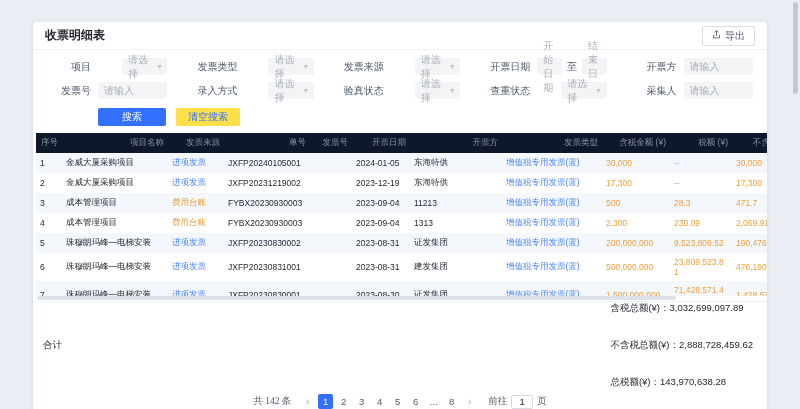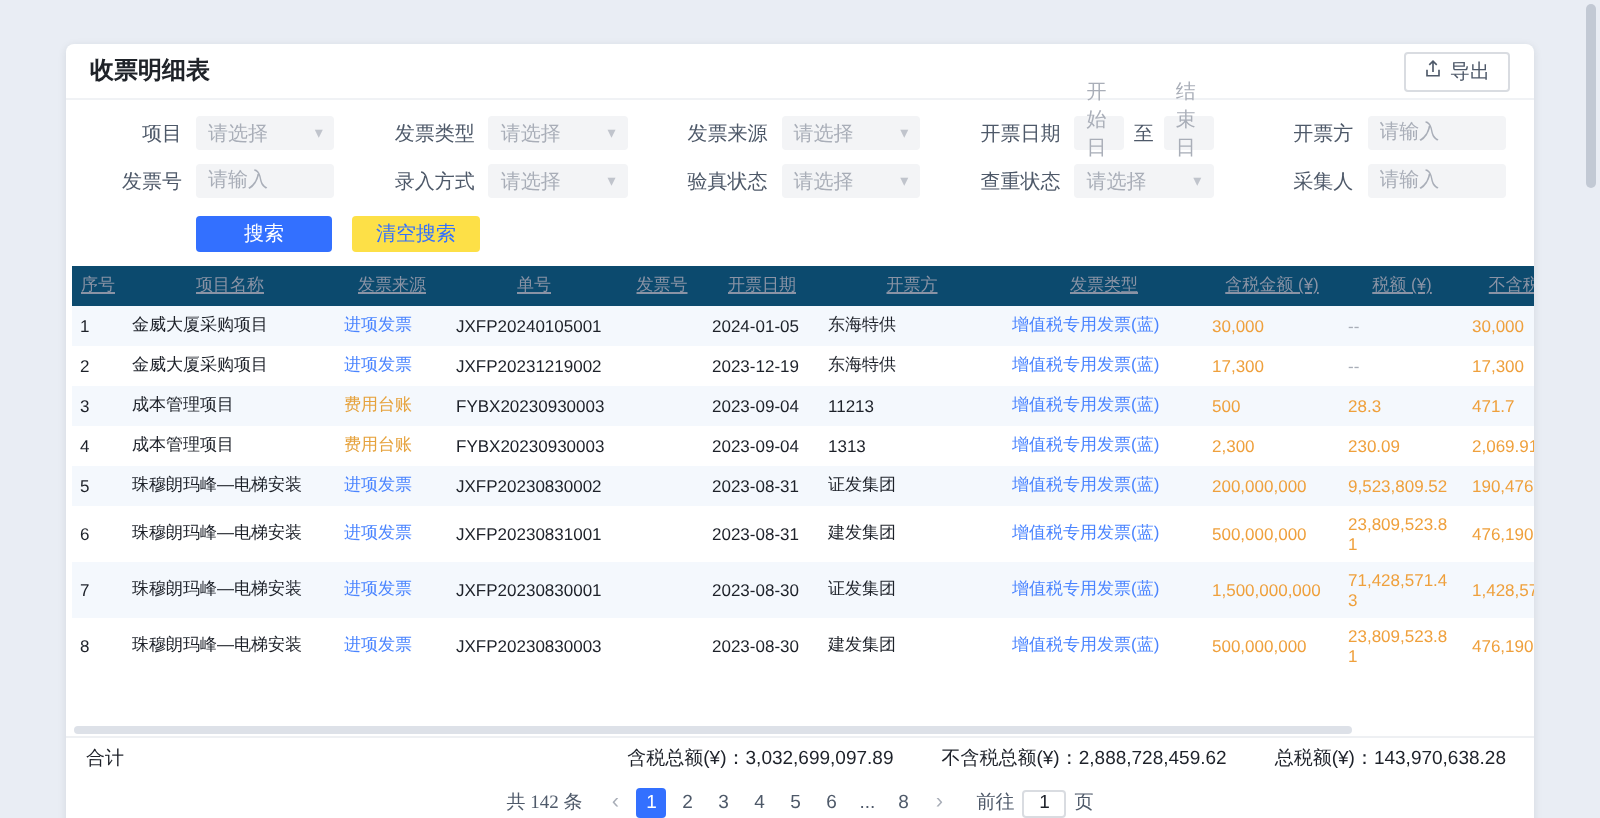--- a/index.html
+++ b/index.html
@@ -24,52 +24,52 @@
     background:#fff; border:1px solid #d9dce1; border-radius:2px; padding:2px 9px; cursor:pointer; }
   
   .filters { padding:8px 14px 0 10px; display:grid; grid-template-columns:1fr 1fr 1fr 1fr 1fr;
     column-gap:22px; row-gap:7px; }
   .filter-item { display:flex; align-items:center; gap:7px; min-width:0; }
   .filter-label { width:48px; flex:0 0 48px; text-align:right; font-size:10px; color:#4e5969; white-space:nowrap; }
   .select, .text-input, .date-box {
     flex:1; height:17px; background:#f3f4f6; border:none; border-radius:2px;
     display:flex; align-items:center; padding:0 6px; font-size:10px; color:#a9aeb8; min-width:0;
   }
-  .select { justify-content:space-between; cursor:pointer; }
+  .select { justify-content:space-between; cursor:pointer;margin-left:24px; }
   .chevron { font-size:8px; color:#c0c4cc; line-height:1; }
   input.text-input { font-family:"Liberation Sans", sans-serif; outline:none; }
   input.text-input::placeholder { color:#a9aeb8; }
   .date-range { flex:1; display:flex; align-items:center; gap:5px; min-width:0; }
   .date-sep { font-size:10px; color:#4e5969; }
   
   .actions { padding:9px 12px 7px 65px; display:flex; gap:10px; align-items:center; }
   .btn-primary { width:68px; height:18px; background:#3370ff; color:#fff; font-size:10px;
     border:none; border-radius:2px; cursor:pointer; }
   .btn-plain { height:18px; padding:0 12px; background:#fde047; color:#3370ff; font-size:10px;
     border:none; border-radius:2px; cursor:pointer; }
   
   .table-wrap { flex:1 1 auto; overflow:hidden; padding-left:3px; }
   table { border-collapse:collapse; table-layout:fixed; width:776px; font-size:8.5px; }
-  th { background:#0c4a6e; color:#8a93a5; font-weight:normal; text-align:center;
-    padding:4px 4px; white-space:nowrap; overflow:hidden;text-decoration:underline; }
+  th { background:#0f172a; color:#8a93a5; font-weight:normal; text-align:right;
+    padding:4px 4px; white-space:nowrap; overflow:hidden; }
   td { padding:4px 4px; color:#1d2129; white-space:nowrap; overflow:hidden; vertical-align:middle; }
   td.wrap { white-space:normal; word-break:break-all; }
   tr.striped { background:#f4f8fd; }
   td.blue { color:#4a84ff; }
   td.gold { color:#e6a23c; }
   td.type { color:#4a84ff; }
   td.amount { color:#efa03c; }
   td.amount.muted { color:#a9aeb8; }
   
   .h-scrollbar { height:5px; flex:0 0 5px; margin:0 4px; position:relative; }
   .h-thumb { position:absolute; left:0; top:0; height:4px; width:88%; background:#dde1e8; border-radius:2px; }
   
   .summary { flex:0 0 21px; display:flex; align-items:center; border-top:1px solid #eef0f3;
     padding:0 14px 0 10px; font-size:9.5px; font-weight:normal; color:#1d2129; }
-  .summary-items { margin-left:auto; display:flex; gap:24px; }
+  .summary-items { margin-left:auto; display:flex; gap:24px;flex-direction:column; }
   
   .pagination { flex:0 0 25px; display:flex; align-items:center; justify-content:center;
     gap:3px; font-size:9.5px; color:#4e5969; }
   .total-count { margin-right:6px;font-family:Liberation Serif, serif; }
   .page-list { display:inline-flex; gap:3px; }
   .page-btn { min-width:15px; height:15px; line-height:15px; text-align:center; border-radius:2px;
     cursor:pointer; color:#4e5969; }
   .page-btn.active { background:#3370ff; color:#fff; }
   .page-btn.arrow { color:#a9aeb8; font-size:11px; }
   .goto-wrap { display:inline-flex; align-items:center; gap:4px; margin-left:8px; }

